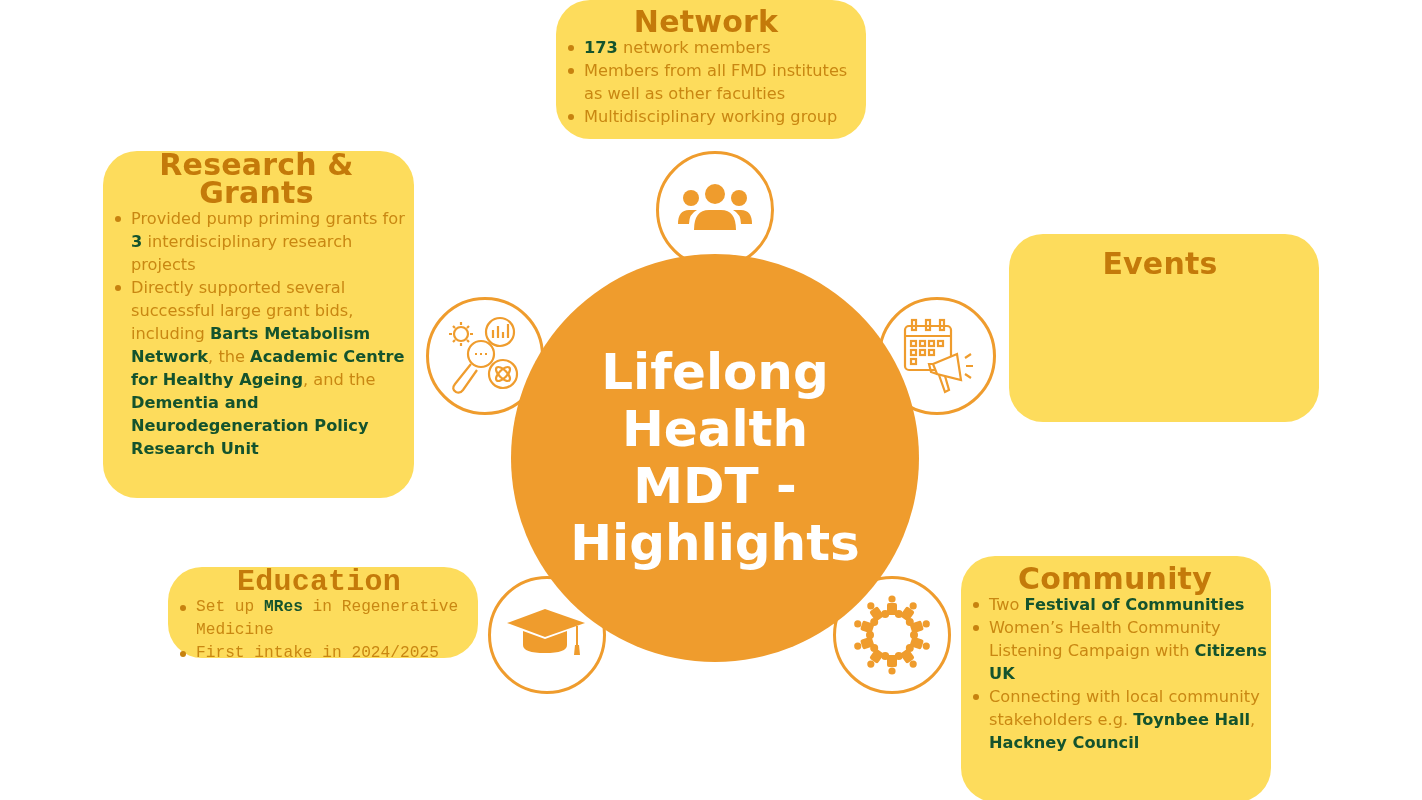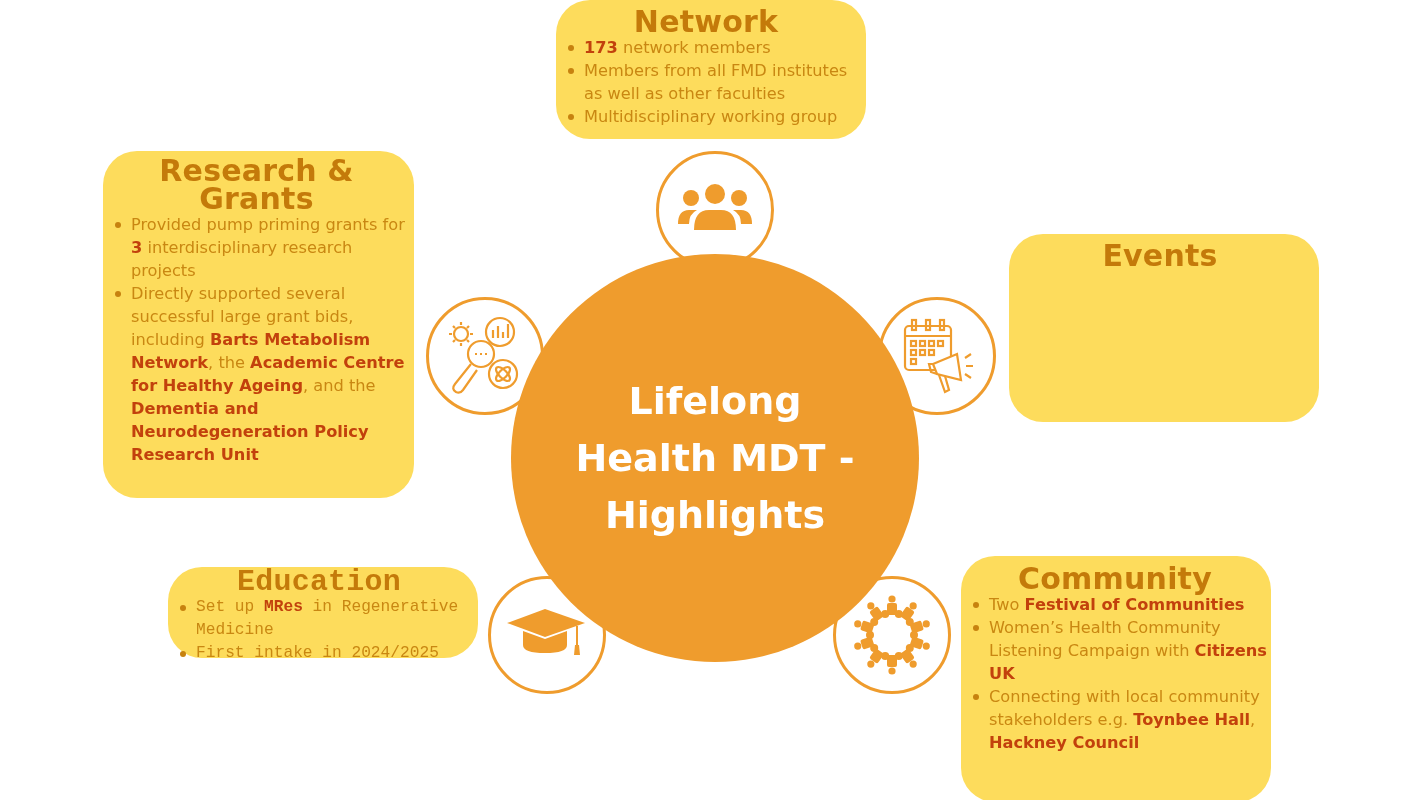--- a/index.html
+++ b/index.html
@@ -16,57 +16,57 @@
     line-height: 28px; letter-spacing: 0.2px;
   }
   .box ul { margin: 0; padding: 0 0 0 28px; list-style: none; }
   .box li {
     position: relative; font-size: 16.2px; line-height: 23px; color: #C98712;
   }
   .box li::before {
     content: ""; position: absolute; left: -16px; top: 9px; width: 6px; height: 6px;
     border-radius: 50%; background: #C7820F;
   }
-  .box li b { font-weight: bold; color: #c2410c; }
+  .box li b { font-weight: bold; color: #14532d; }
   .hub {
     position: absolute; left: 511px; top: 254px; width: 408px; height: 408px;
     border-radius: 50%; background: #EF9C2D; z-index: 2;
     display: flex; align-items: center; justify-content: center; text-align: center;
   }
   .hub-title {
-    color: #ffffff; font-weight: bold; font-size: 38px; line-height: 57px; width: 300px;
+    color: #ffffff; font-weight: bold; font-size: 50px; line-height: 57px; width: 300px;
   }
   .icon-circle {
     position: absolute; width: 116px; height: 116px; border-radius: 50%;
     border: 3px solid #EF9C2D; background: #ffffff; box-sizing: border-box; z-index: 1;
     display: flex; align-items: center; justify-content: center;
   }
   .icon-circle svg { display: block; }
 </style>
 </head>
 <body>
 
 <div class="box" style="left:556px; top:0px; width:310px; height:139px; padding:8px 10px 0 0;">
   <h2>Network</h2>
   <ul>
       <li><b>173</b><span> network members</span></li>
       <li><span>Members from all FMD institutes as well as other faculties</span></li>
       <li><span>Multidisciplinary working group</span></li>
     </ul>
 </div>
 
-<div class="box" style="left:103px; top:151px; width:311px; height:347px; padding:6px 4px 0 0;">
+<div class="box" style="left:103px; top:151px; width:311px; height:347px; padding:0 4px 0 0;">
   <h2>Research &amp; Grants</h2>
   <ul>
       <li><span>Provided pump priming grants for </span><b>3</b><span> interdisciplinary research projects</span></li>
       <li><span>Directly supported several successful large grant bids, including </span><b>Barts Metabolism Network</b><span>, the </span><b>Academic Centre for Healthy Ageing</b><span>, and the </span><b>Dementia and Neurodegeneration Policy Research Unit</b></li>
     </ul>
 </div>
 
-<div class="box" style="left:1009px; top:234px; width:310px; height:188px; padding:8px 8px 0 0;">
+<div class="box" style="left:1009px; top:234px; width:310px; height:188px; padding:16px 8px 0 0;">
   <h2>Events</h2>
 </div>
 
 <div class="box" style="left:168px; top:567px; width:310px; height:91px; padding:1px 8px 0 0;font-family:Liberation Mono, monospace;">
   <h2>Education</h2>
   <ul>
       <li><span>Set up </span><b>MRes</b><span> in Regenerative Medicine</span></li>
       <li><span>First intake in 2024/2025</span></li>
     </ul>
 </div>

